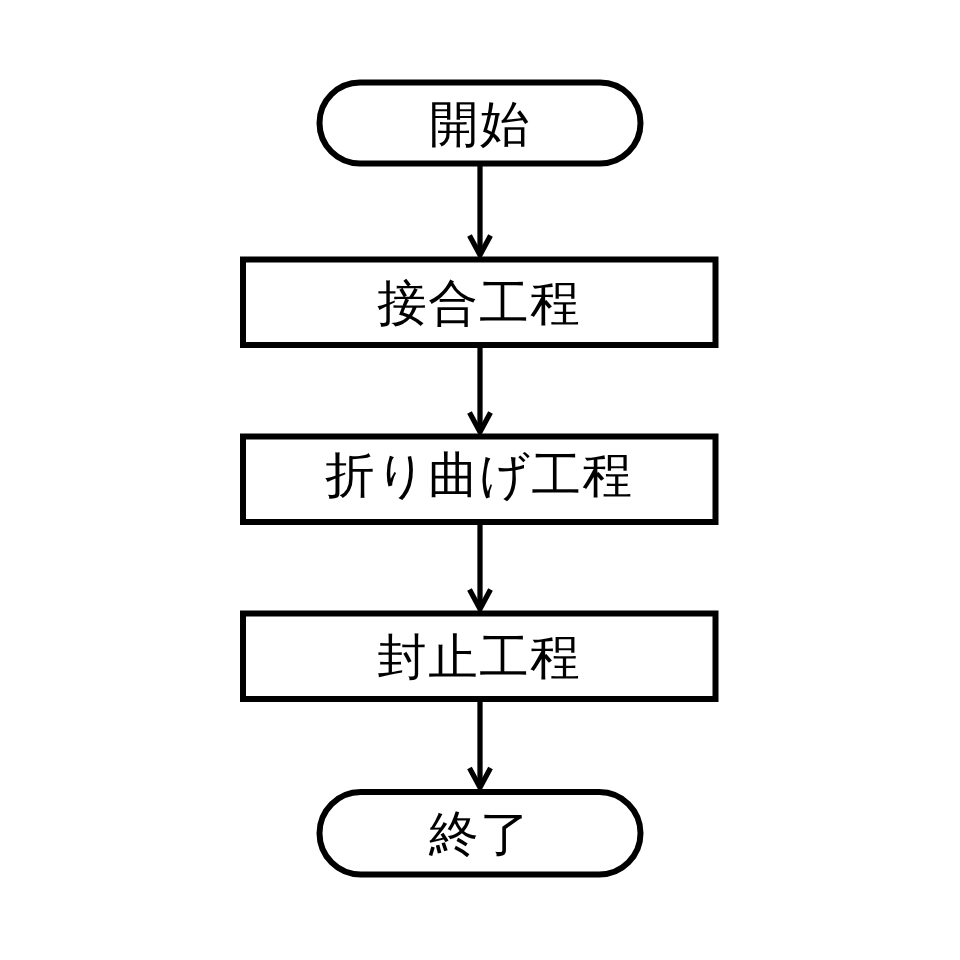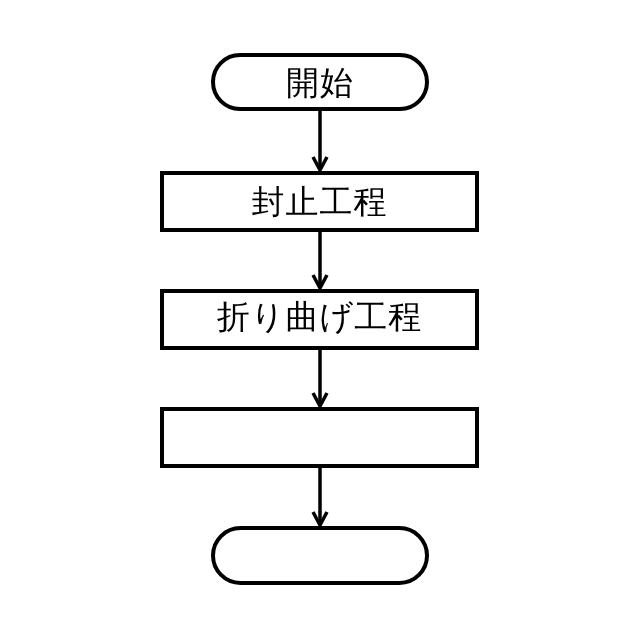--- a/index.html
+++ b/index.html
@@ -75,19 +75,21 @@
 
     <rect x="162" y="291" width="315" height="57" fill="#ffffff" stroke="#000000" stroke-width="4"></rect>
 
     <rect x="162" y="409" width="315" height="57" fill="#ffffff" stroke="#000000" stroke-width="4"></rect>
 
     <rect x="213" y="528" width="214" height="55" rx="27.5" ry="27.5" fill="#ffffff" stroke="#000000" stroke-width="4"></rect>
   </svg>
 
   <div class="node-label terminator-label" style="top:55px;text-align:right;">開始</div>
 
-  <div class="node-label process-label" style="top:173px;">封止工程</div>
+  <div class="node-label process-label" style="top:173px;">接合工程</div>
 
   <div class="node-label process-label" style="top:291px;font-family:Liberation Mono, monospace;">折り曲げ工程</div>
 
+  <div class="node-label process-label" style="top:409px;">封止工程</div>
 
+  <div class="node-label terminator-label" style="top:528px;">終了</div>
 
 </div>
 
 </body></html>

